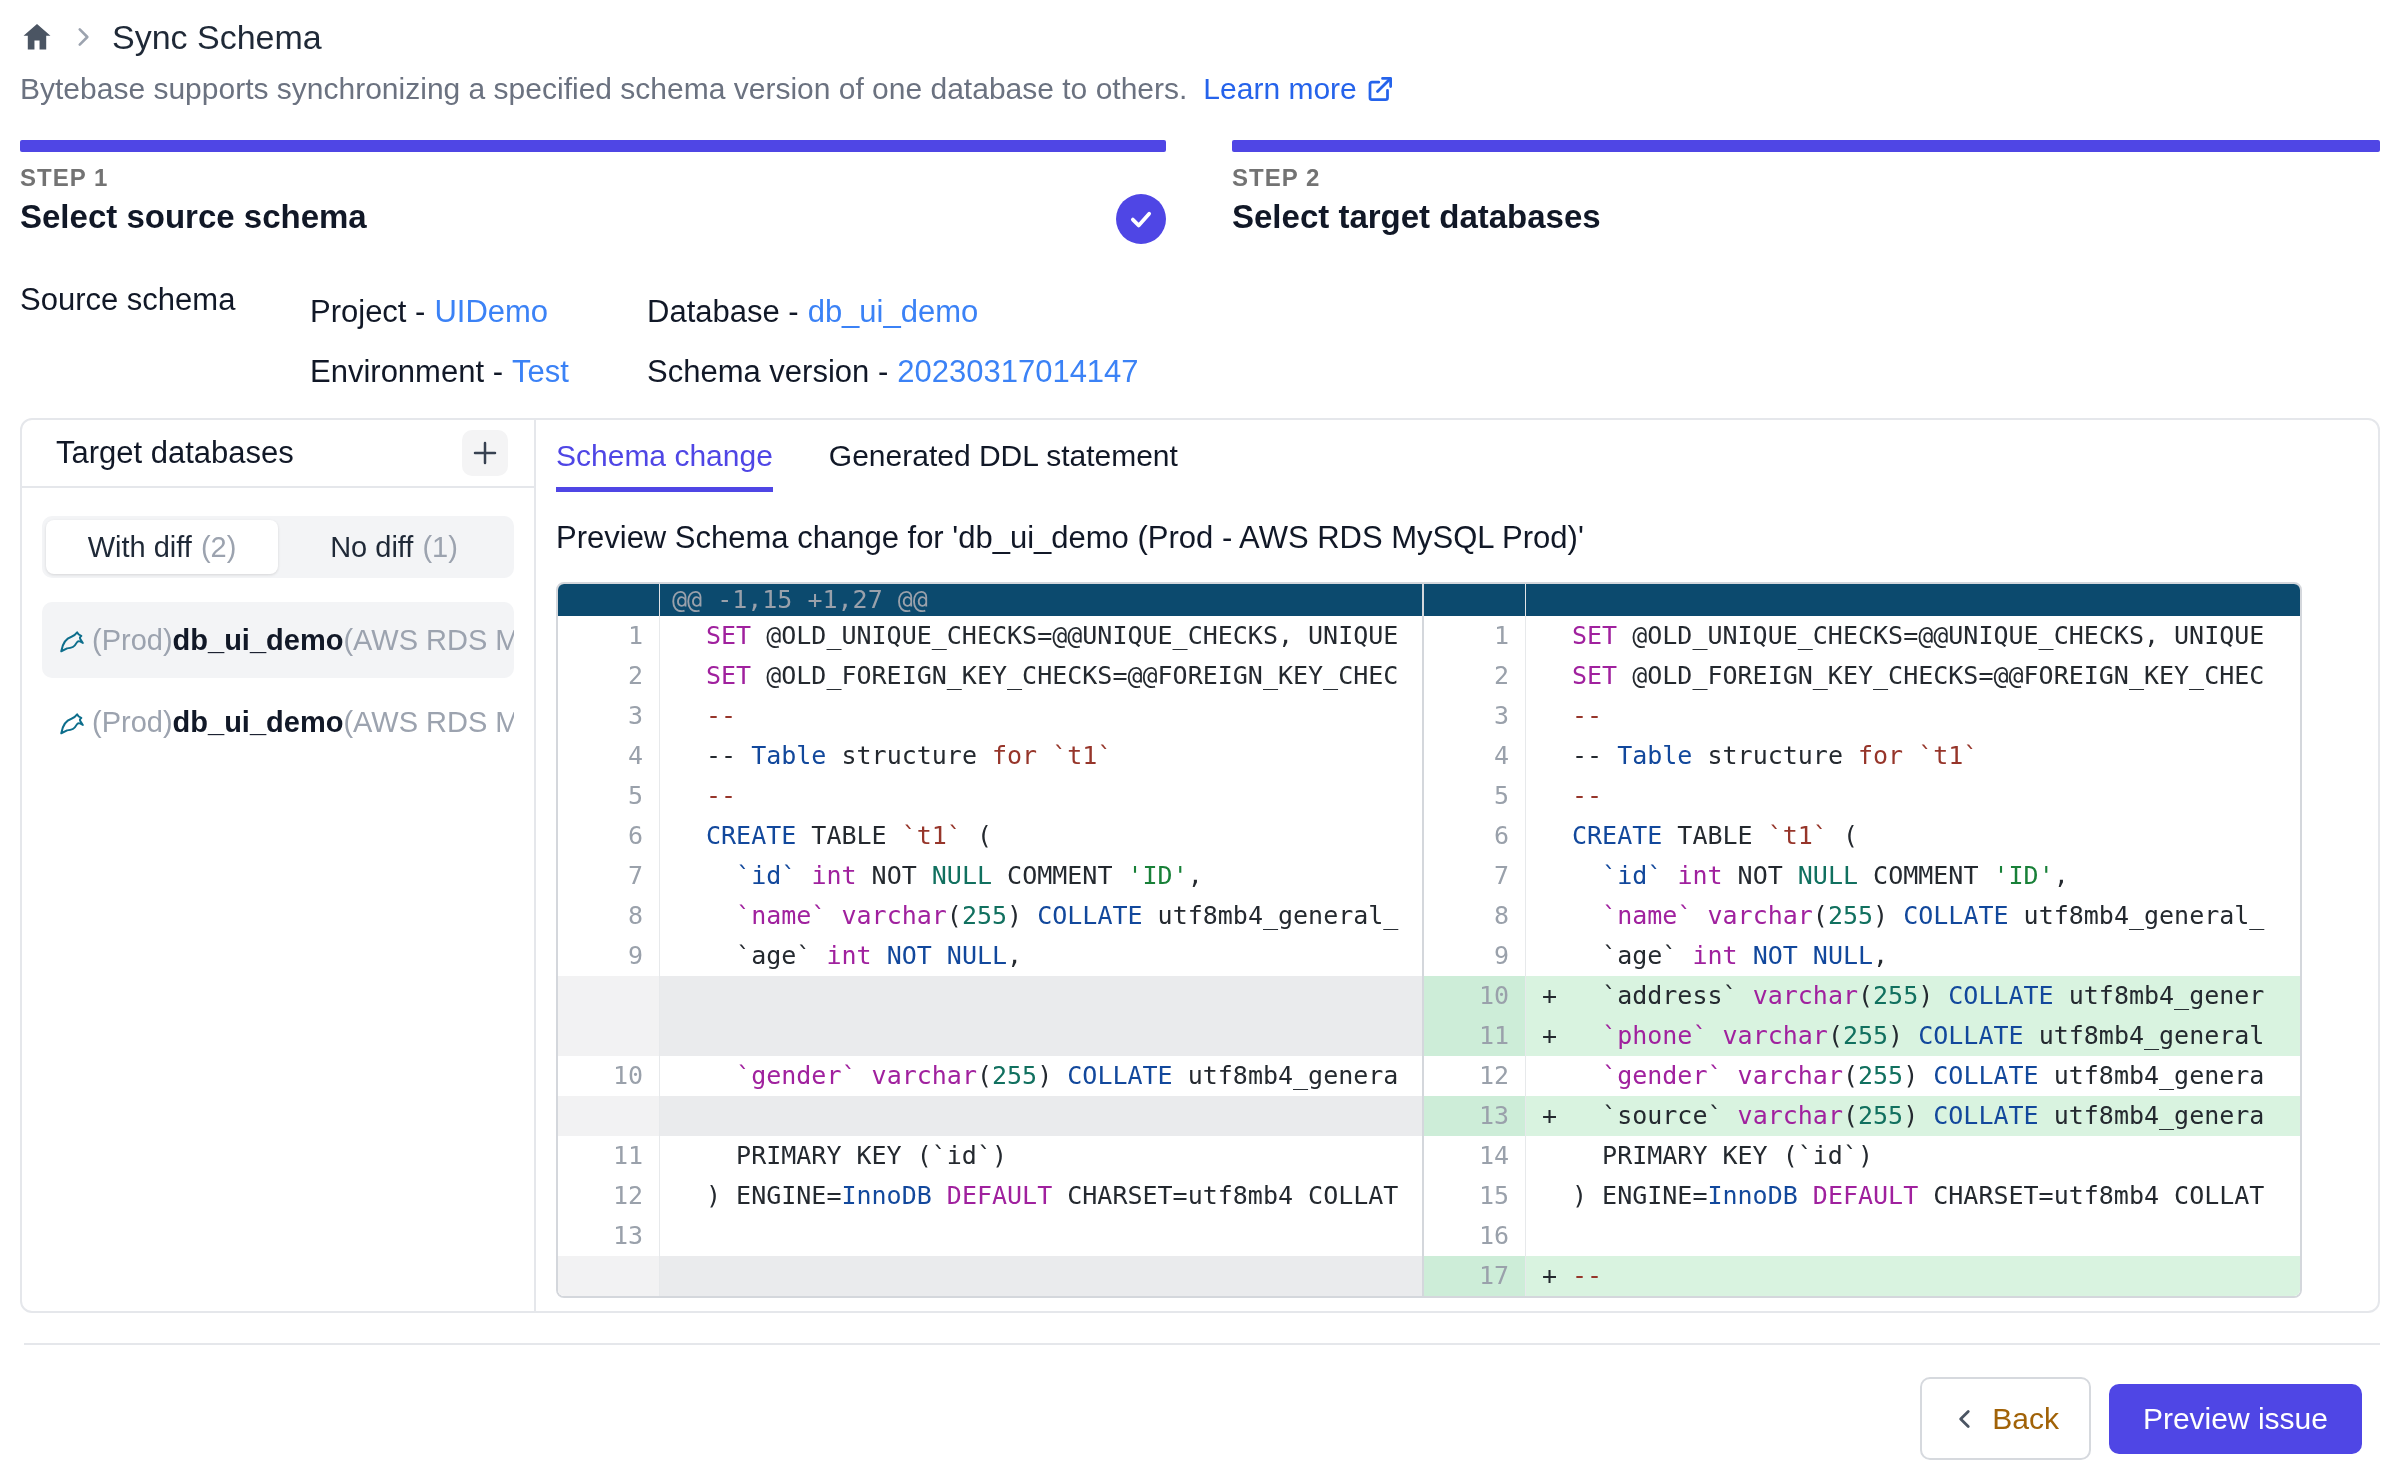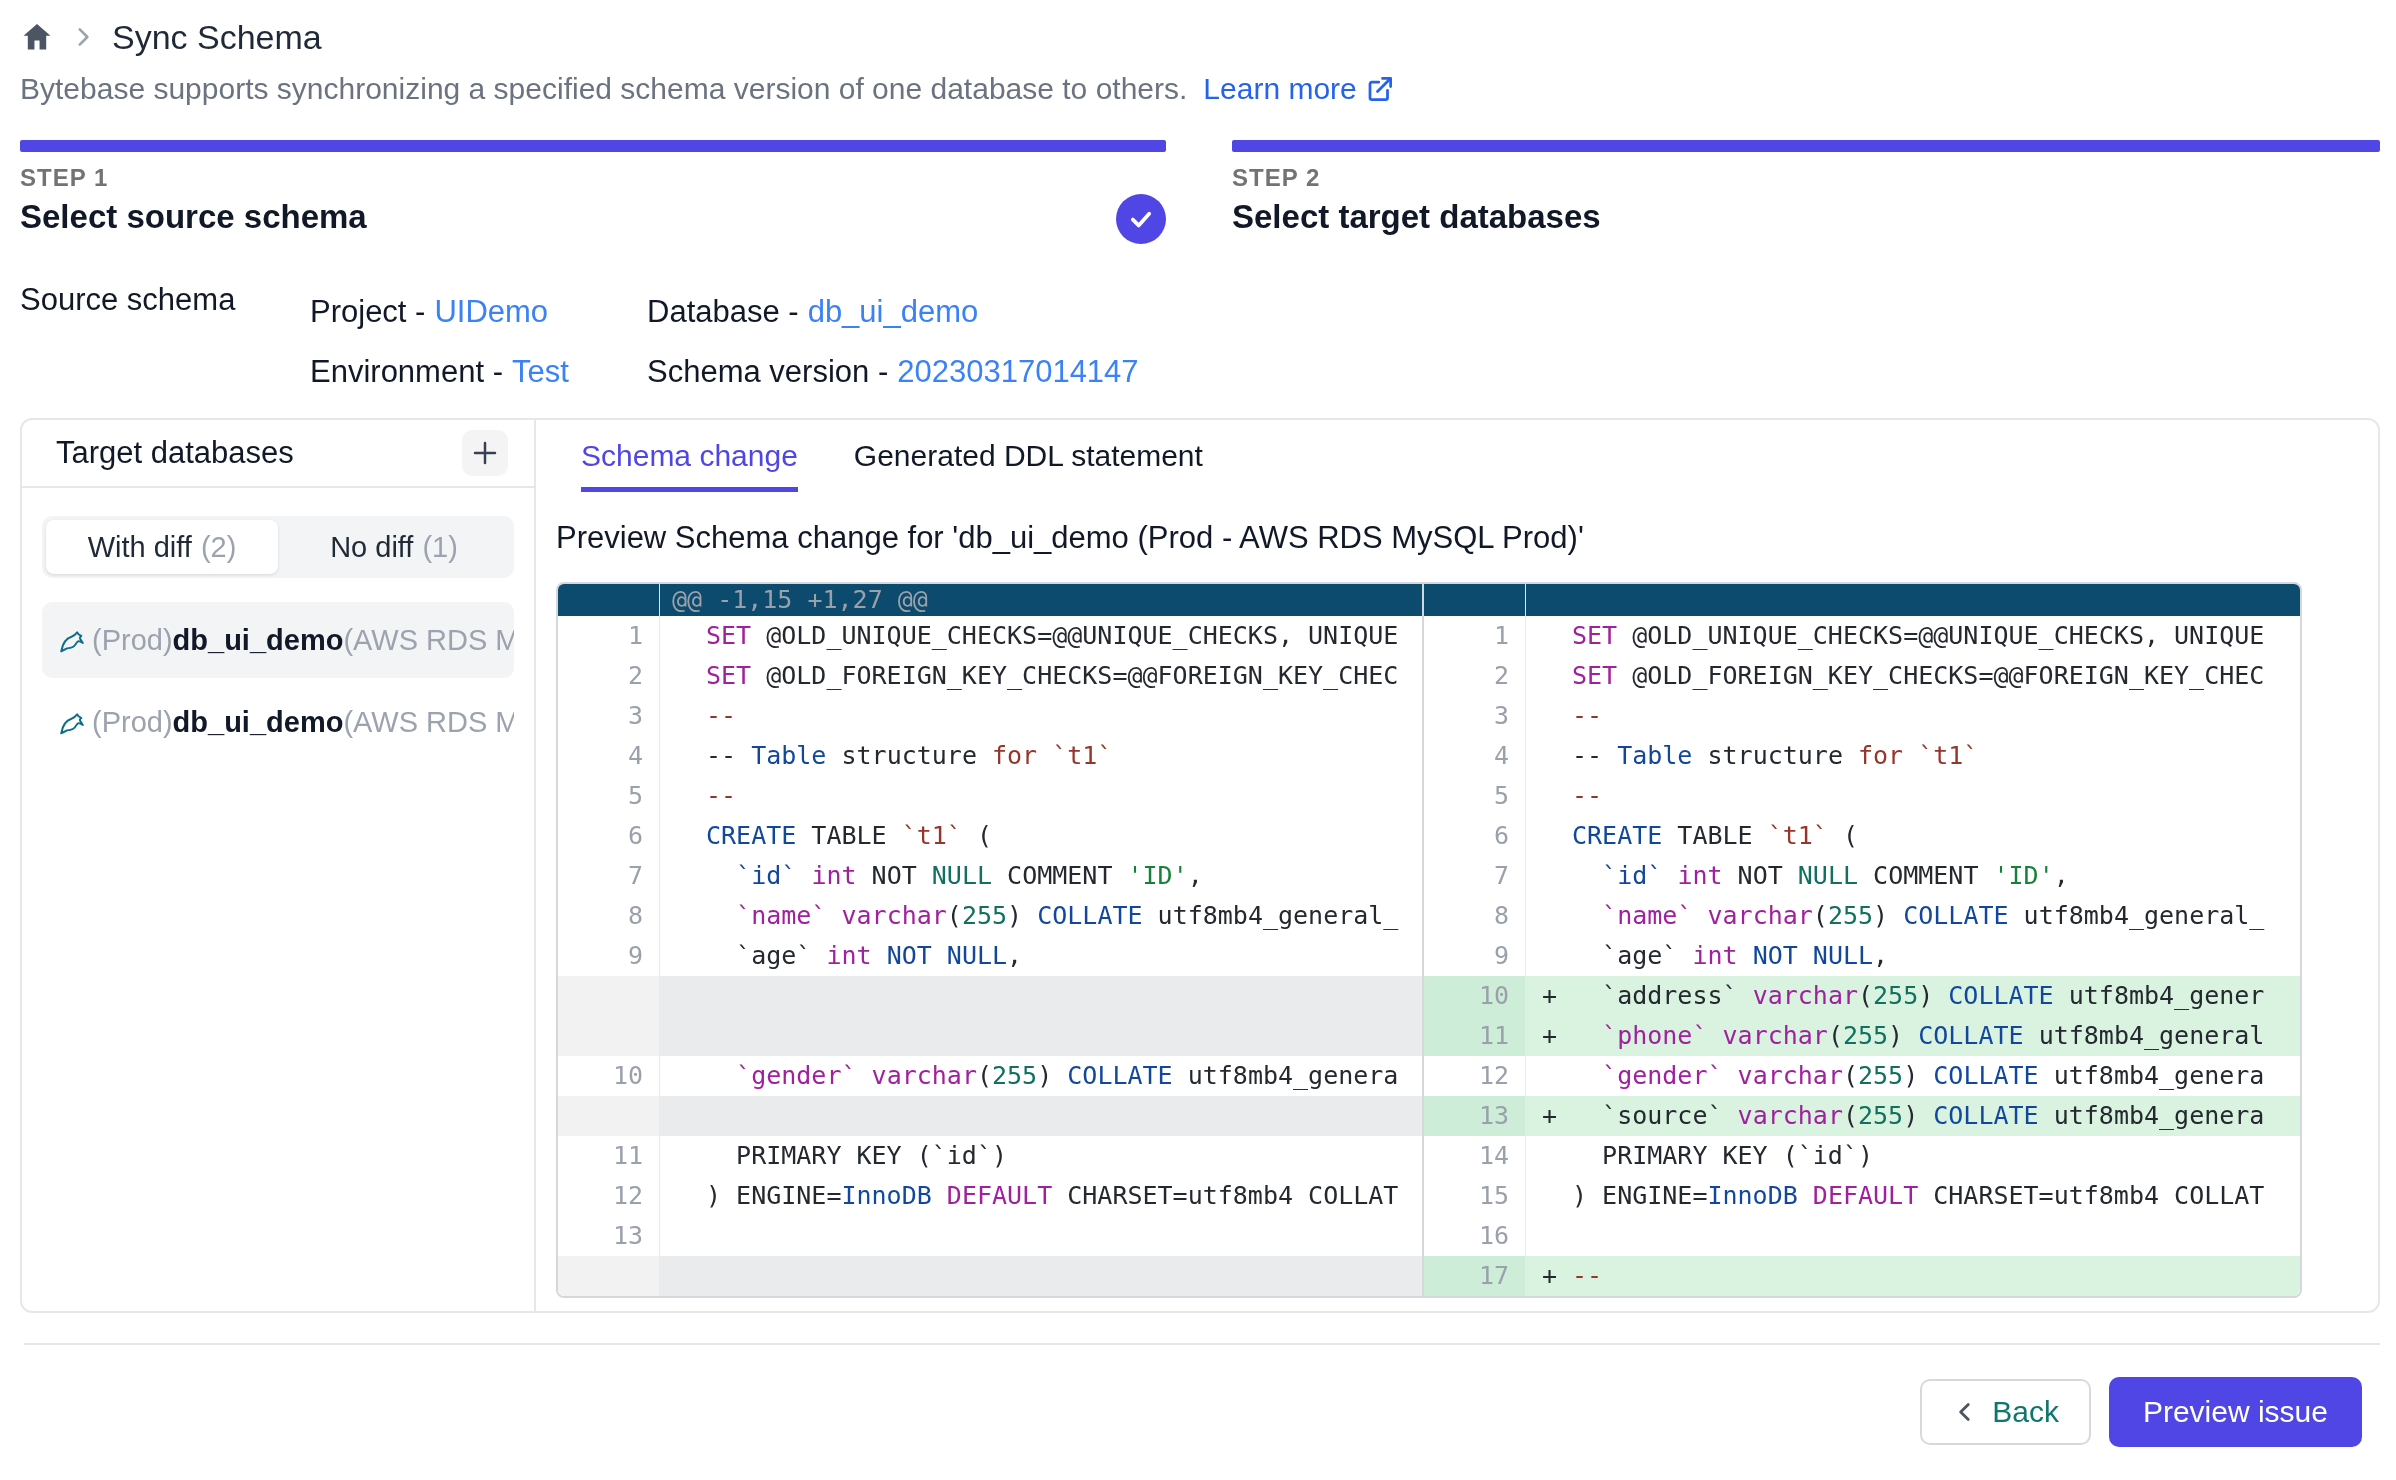--- a/index.html
+++ b/index.html
@@ -57,21 +57,21 @@
     font-size:29px;margin-bottom:6px;white-space:nowrap;overflow:hidden;cursor:pointer;}
   .db-item.selected{background:#f3f4f6;}
   .db-env{color:#9ca3af;}
   .db-name{color:#111827;font-weight:600;}
   .db-instance{color:#9ca3af;}
 
   
   .right-panel{flex:1;border-left:2px solid #e5e7eb;}
   .preview-tabs{display:flex;gap:56px;padding-left:20px;align-items:flex-end;height:72px;box-sizing:border-box;}
   .ptab{font-size:30px;padding-bottom:14px;cursor:pointer;border-bottom:5px solid transparent;}
-  .ptab.active{color:#4f46e5;font-weight:500;border-bottom-color:#4f46e5;margin-left:25px;}
+  .ptab.active{color:#4f46e5;font-weight:500;border-bottom-color:#4f46e5;}
   .ptab.inactive{color:#111827;}
   .preview-title{margin:28px 0 0 20px;font-size:31px;color:#111827;}
 
   
   .diff{margin:26px 0 0 20px;width:1746px;border:2px solid #d4d7dc;border-radius:8px;display:flex;overflow:hidden;
     font-family:"DejaVu Sans Mono",monospace;font-size:25px;box-sizing:border-box;}
   .pane{overflow:hidden;}
   .pane-left{width:864px;border-right:2px solid #d4d7dc;flex-shrink:0;}
   .pane-right{flex:1;}
   .drow{display:flex;height:40px;background:#ffffff;}
@@ -85,22 +85,22 @@
   .drow.spacer .gut{background:#f2f2f3;}
   .drow.added .codecell{background:#d9f3e0;}
   .drow.added .gut{background:#cdedd8;}
   .marker{position:absolute;left:16px;color:#24292f;}
   .c-k{color:#a0219e;} .c-b{color:#12489c;} .c-t{color:#11705f;}
   .c-g{color:#188038;} .c-r{color:#96352a;} .c-p{color:#24292f;}
 
   
   .footer-sep{margin:30px 0 0 4px;width:2356px;border-top:2px solid #e5e7eb;}
   .footer{display:flex;justify-content:flex-end;align-items:center;gap:18px;margin:32px 18px 0 0;}
-  .back-btn{height:66px;padding:0 30px;border:2px solid #d6d9de;border-radius:10px;background:#ffffff;
-    font-size:30px;color:#0f766e;display:flex;align-items:center;gap:14px;cursor:pointer;
+  .back-btn{height:83px;padding:0 30px;border:2px solid #d6d9de;border-radius:10px;background:#ffffff;
+    font-size:30px;color:#a16207;display:flex;align-items:center;gap:14px;cursor:pointer;
     font-family:"Liberation Sans",sans-serif;}
   .primary-btn{height:70px;padding:8px 34px;border-radius:10px;background:#4f46e5;border:none;color:#ffffff;
     font-size:30px;font-weight:500;display:flex;align-items:center;cursor:pointer;
     font-family:"Liberation Sans",sans-serif;}
 </style>
 </head>
 <body>
 
 <div class="page">
 

